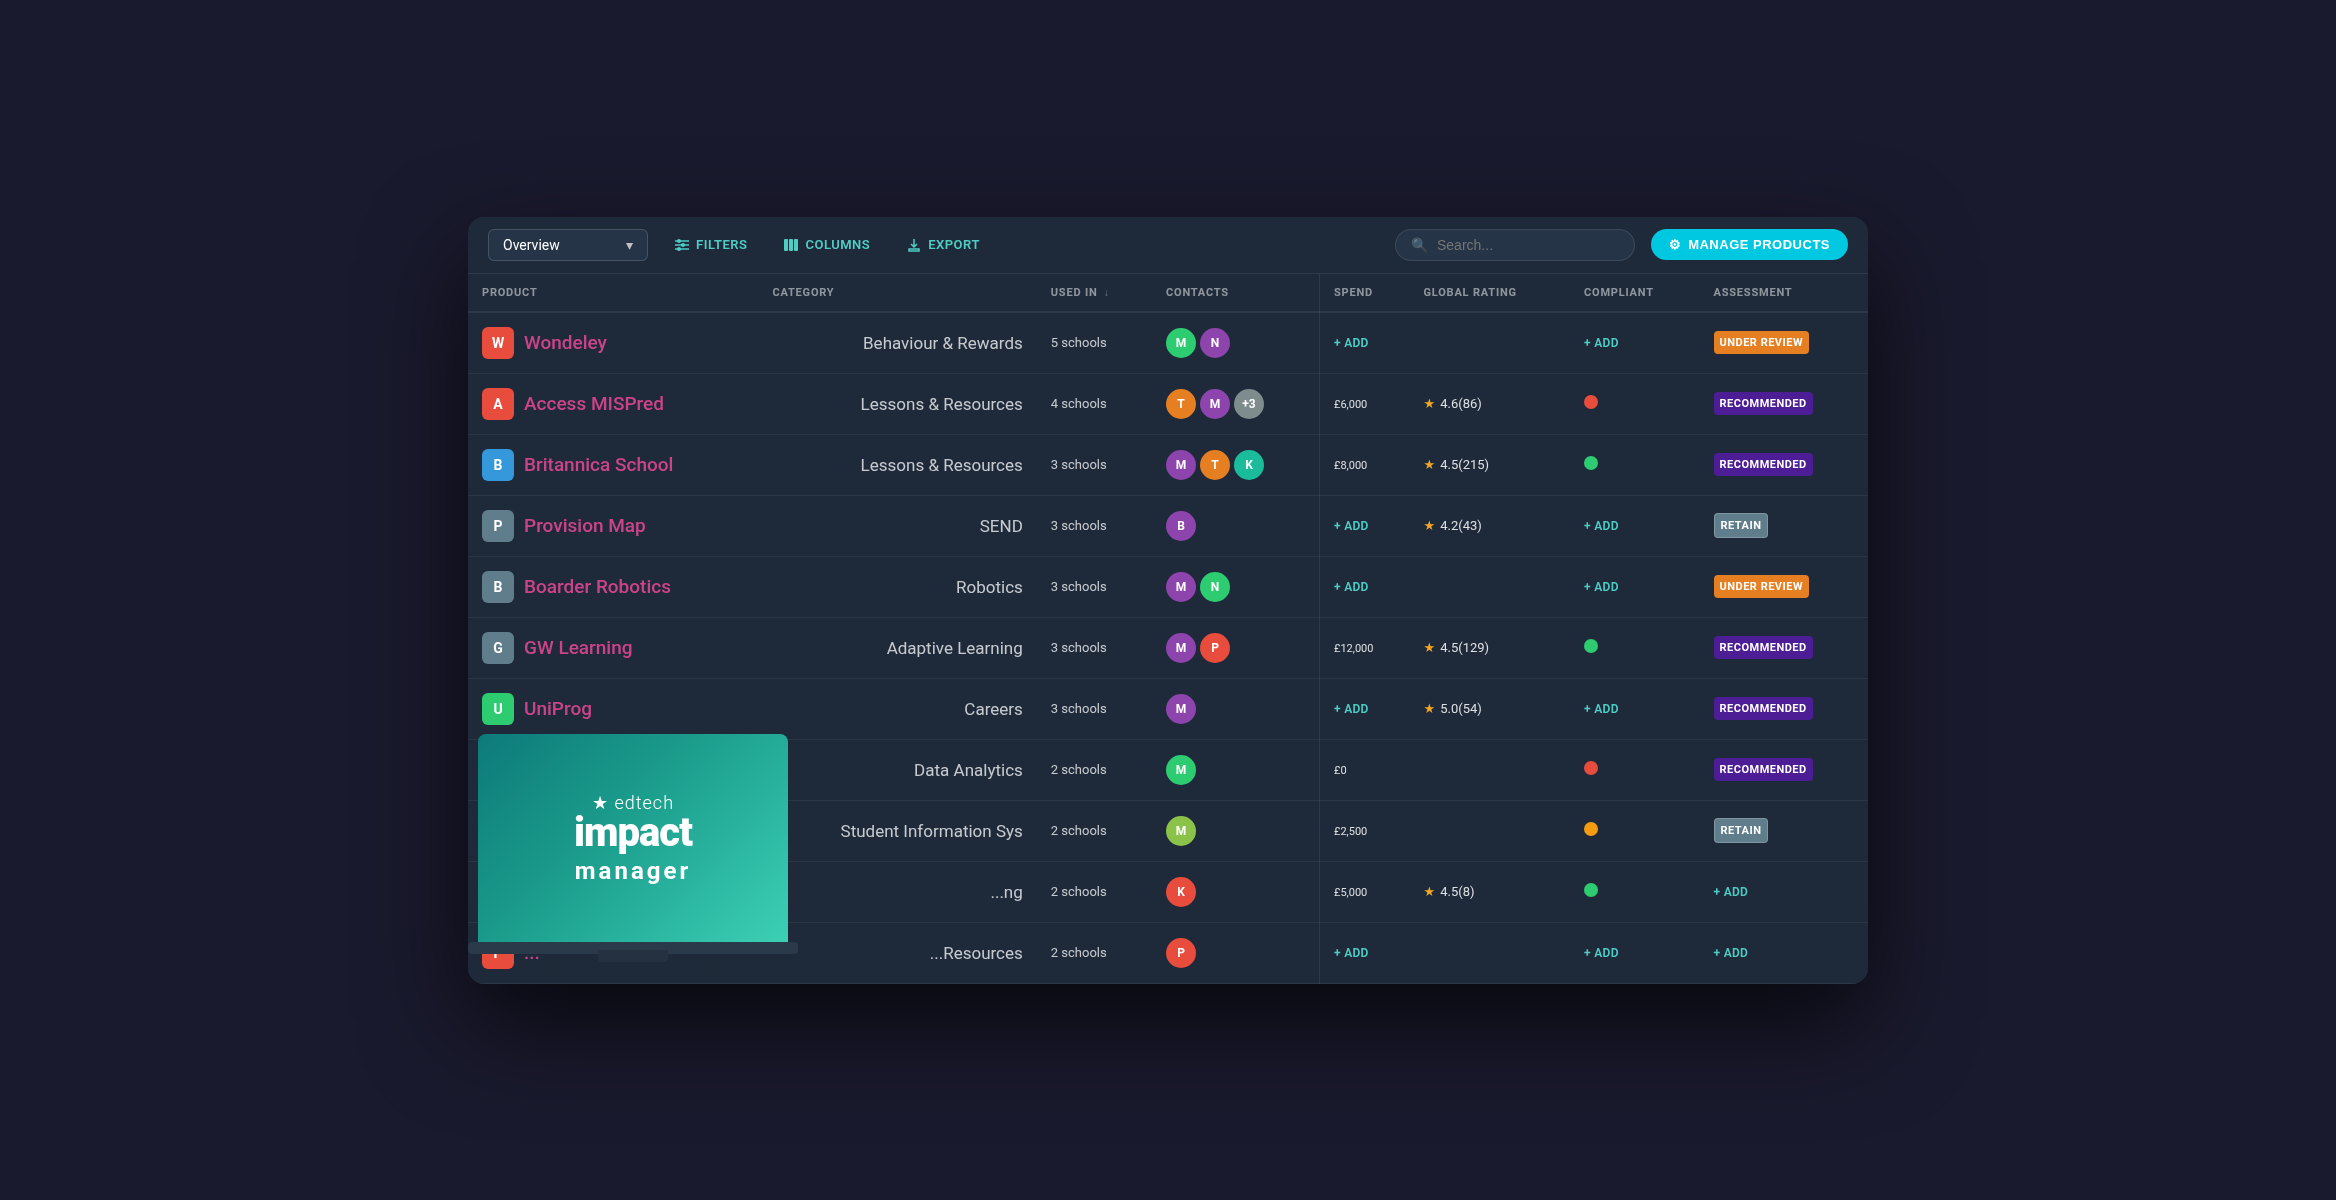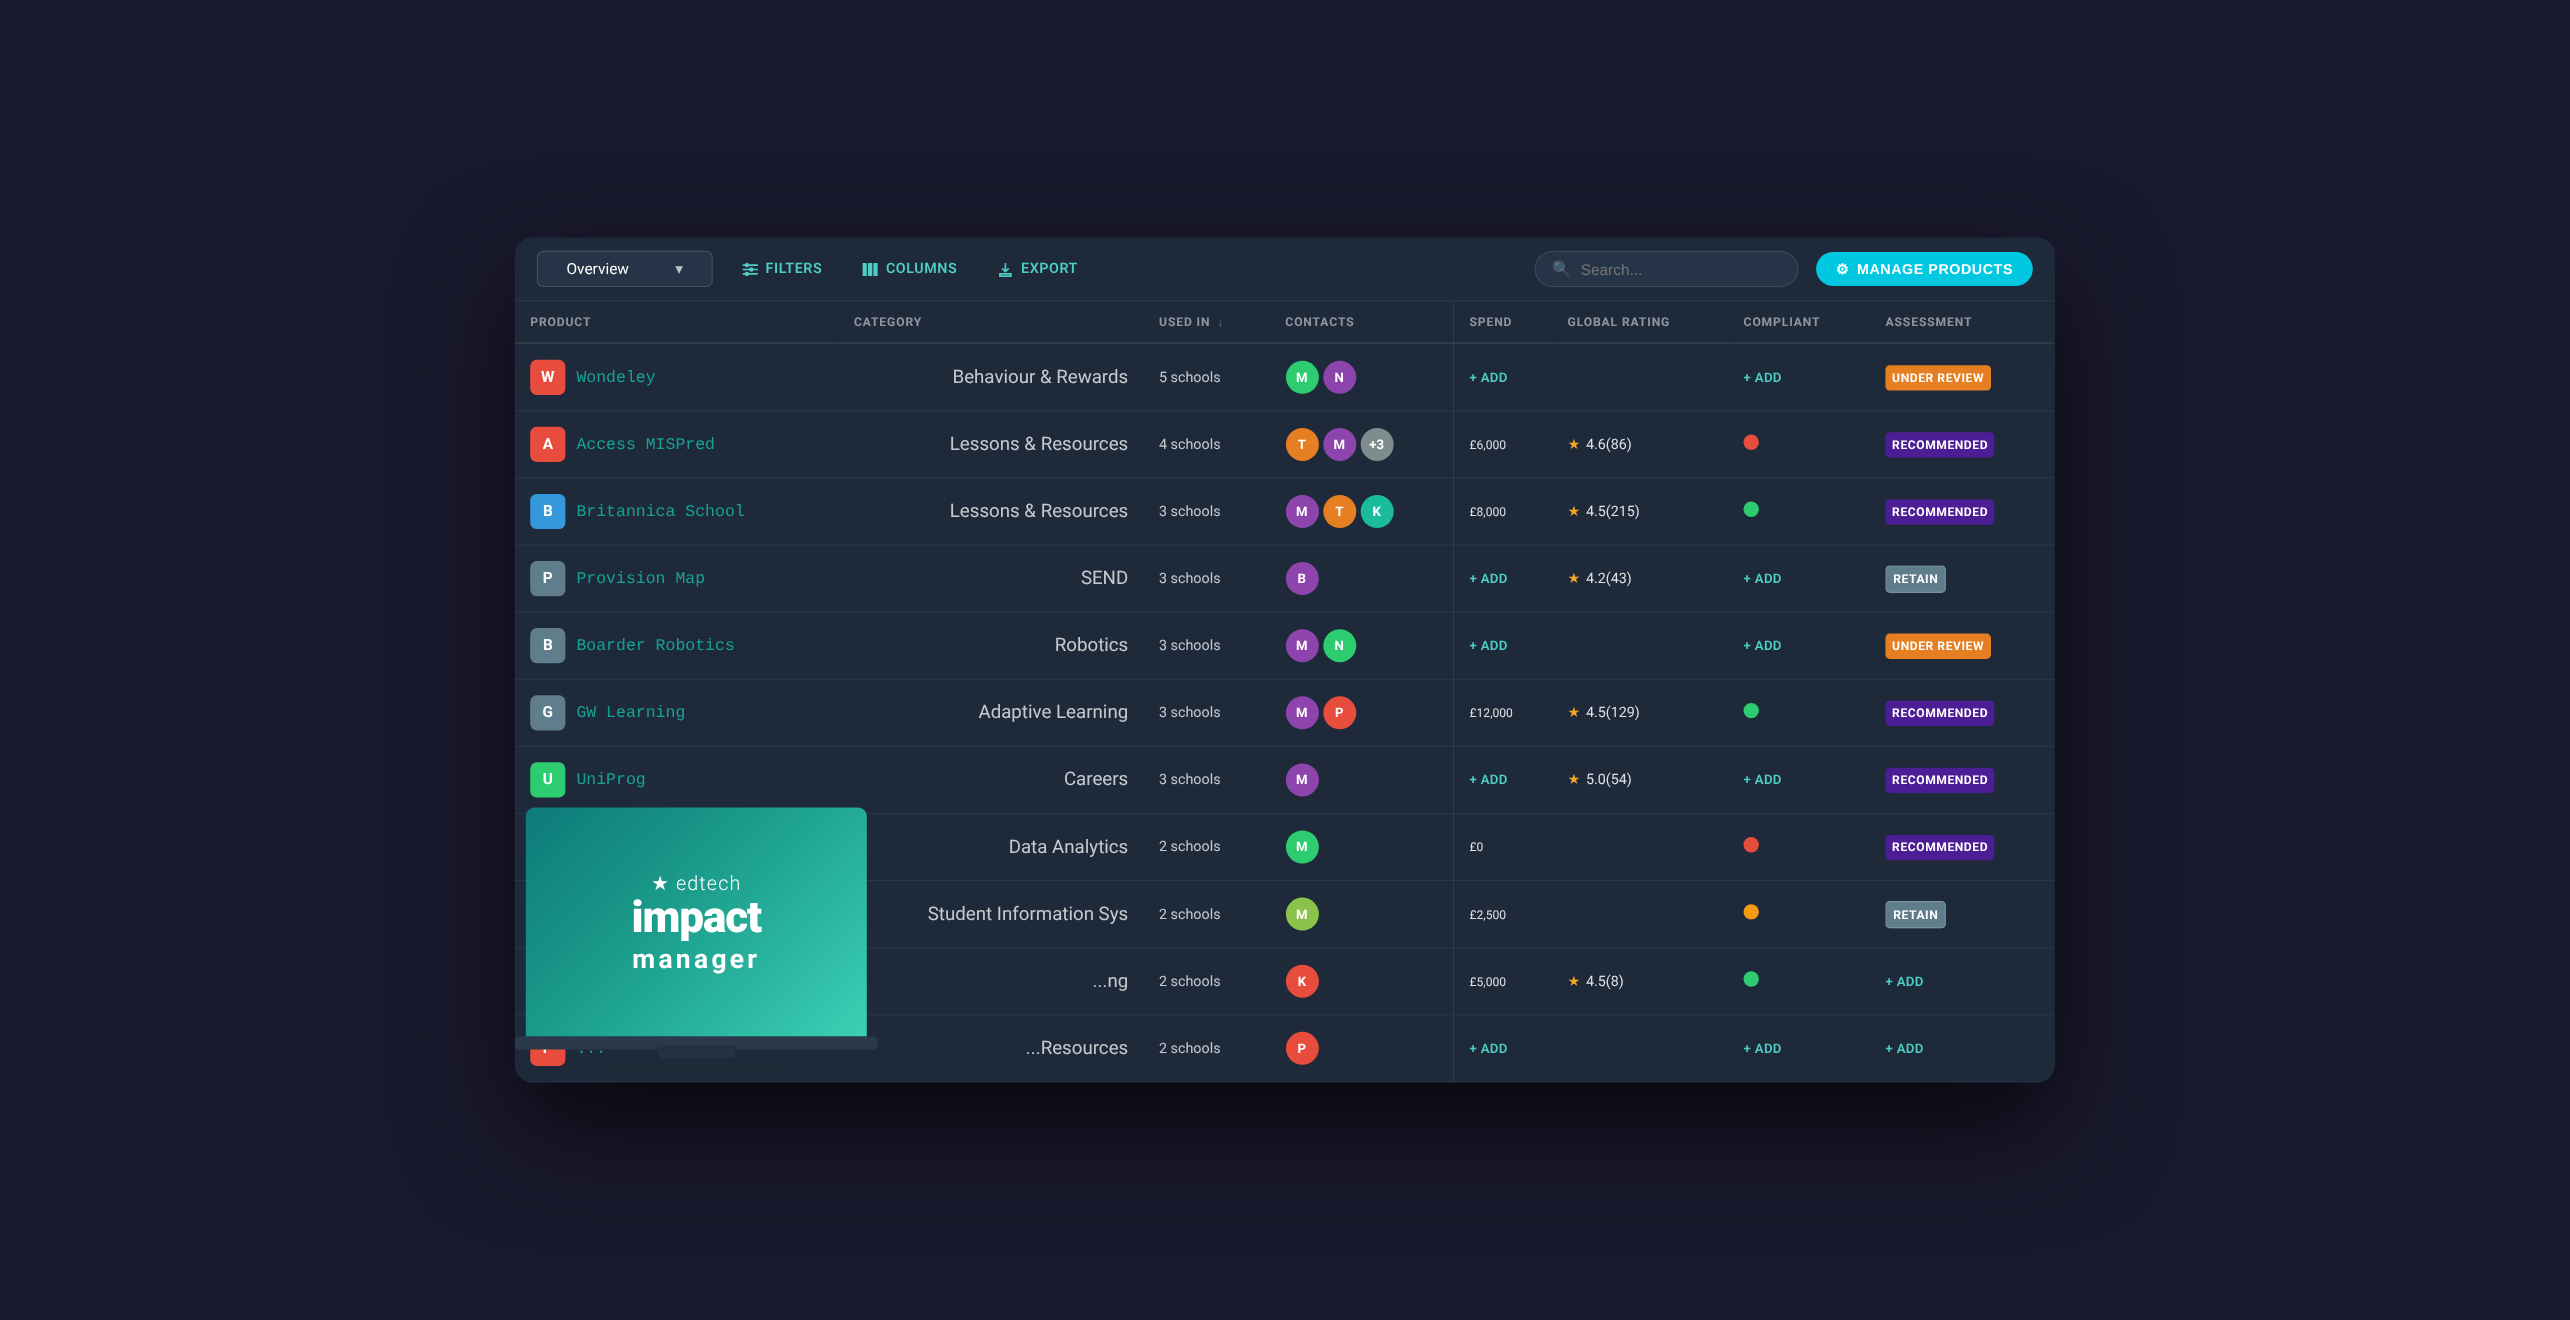--- a/index.html
+++ b/index.html
@@ -29,21 +29,21 @@
       align-items: center;
       gap: 16px;
       border-bottom: 1px solid rgba(255,255,255,0.08);
     }
 
     .overview-dropdown {
       background: #253447;
       border: 1px solid rgba(255,255,255,0.15);
       border-radius: 6px;
       color: #fff;
-      padding: 7px 26px;
+      padding: 7px 14px;
       font-size: 14px;
       display: flex;
       align-items: center;
       gap: 8px;
       cursor: pointer;
       min-width: 160px;
     }
     .overview-dropdown .chevron {
       margin-left: auto;
       opacity: 0.7;
@@ -156,25 +156,24 @@
       border-radius: 6px;
       display: flex;
       align-items: center;
       justify-content: center;
       font-size: 14px;
       font-weight: bold;
       flex-shrink: 0;
     }
 
     .product-name {
-      color: #14b8a6;
-      font-size: 15px;
+      color: #ec4899;
+      font-size: 19px;
       font-weight: 500;
       opacity: 0.85;
-      font-family: Liberation Mono, monospace;
     }
 
     .category-cell { color: rgba(255,255,255,0.75); font-size: 17px; text-align: right; }
     .used-in-cell { color: rgba(255,255,255,0.75); font-size: 13px; }
     .spend-cell { color: rgba(255,255,255,0.85); font-size: 11px; }
 
     .contacts-cell {
       display: flex;
       align-items: center;
       gap: 4px;

